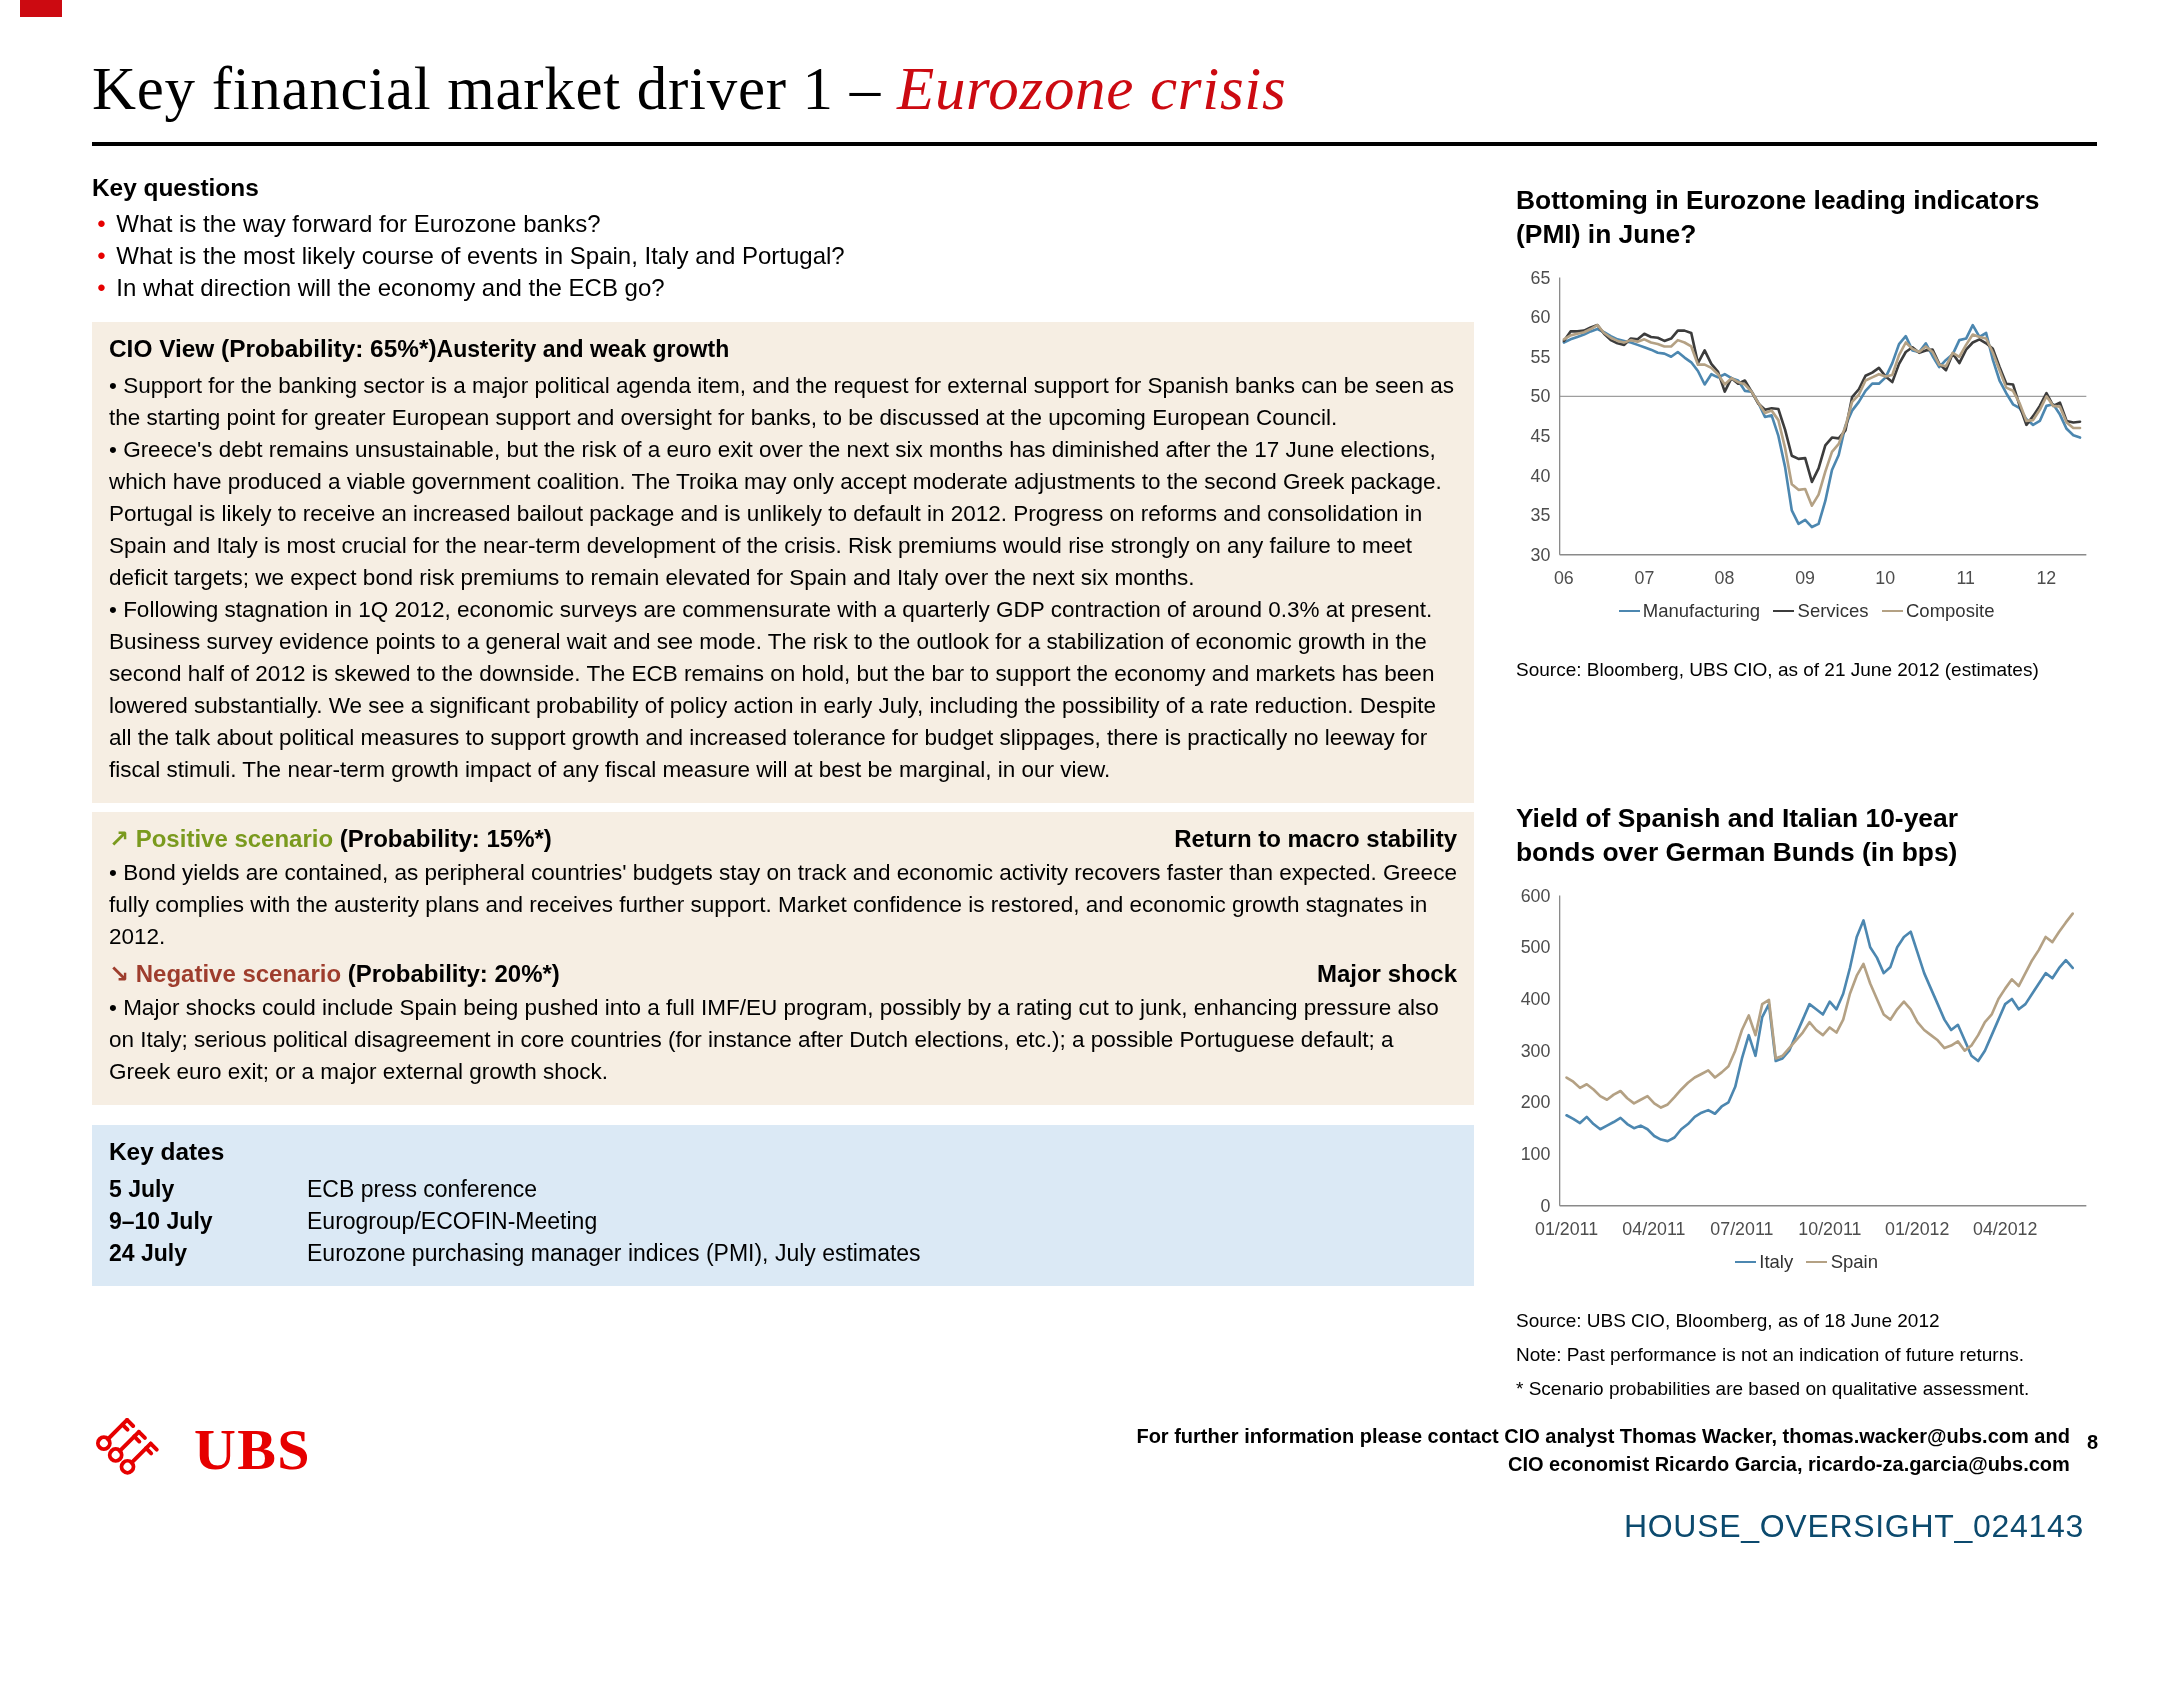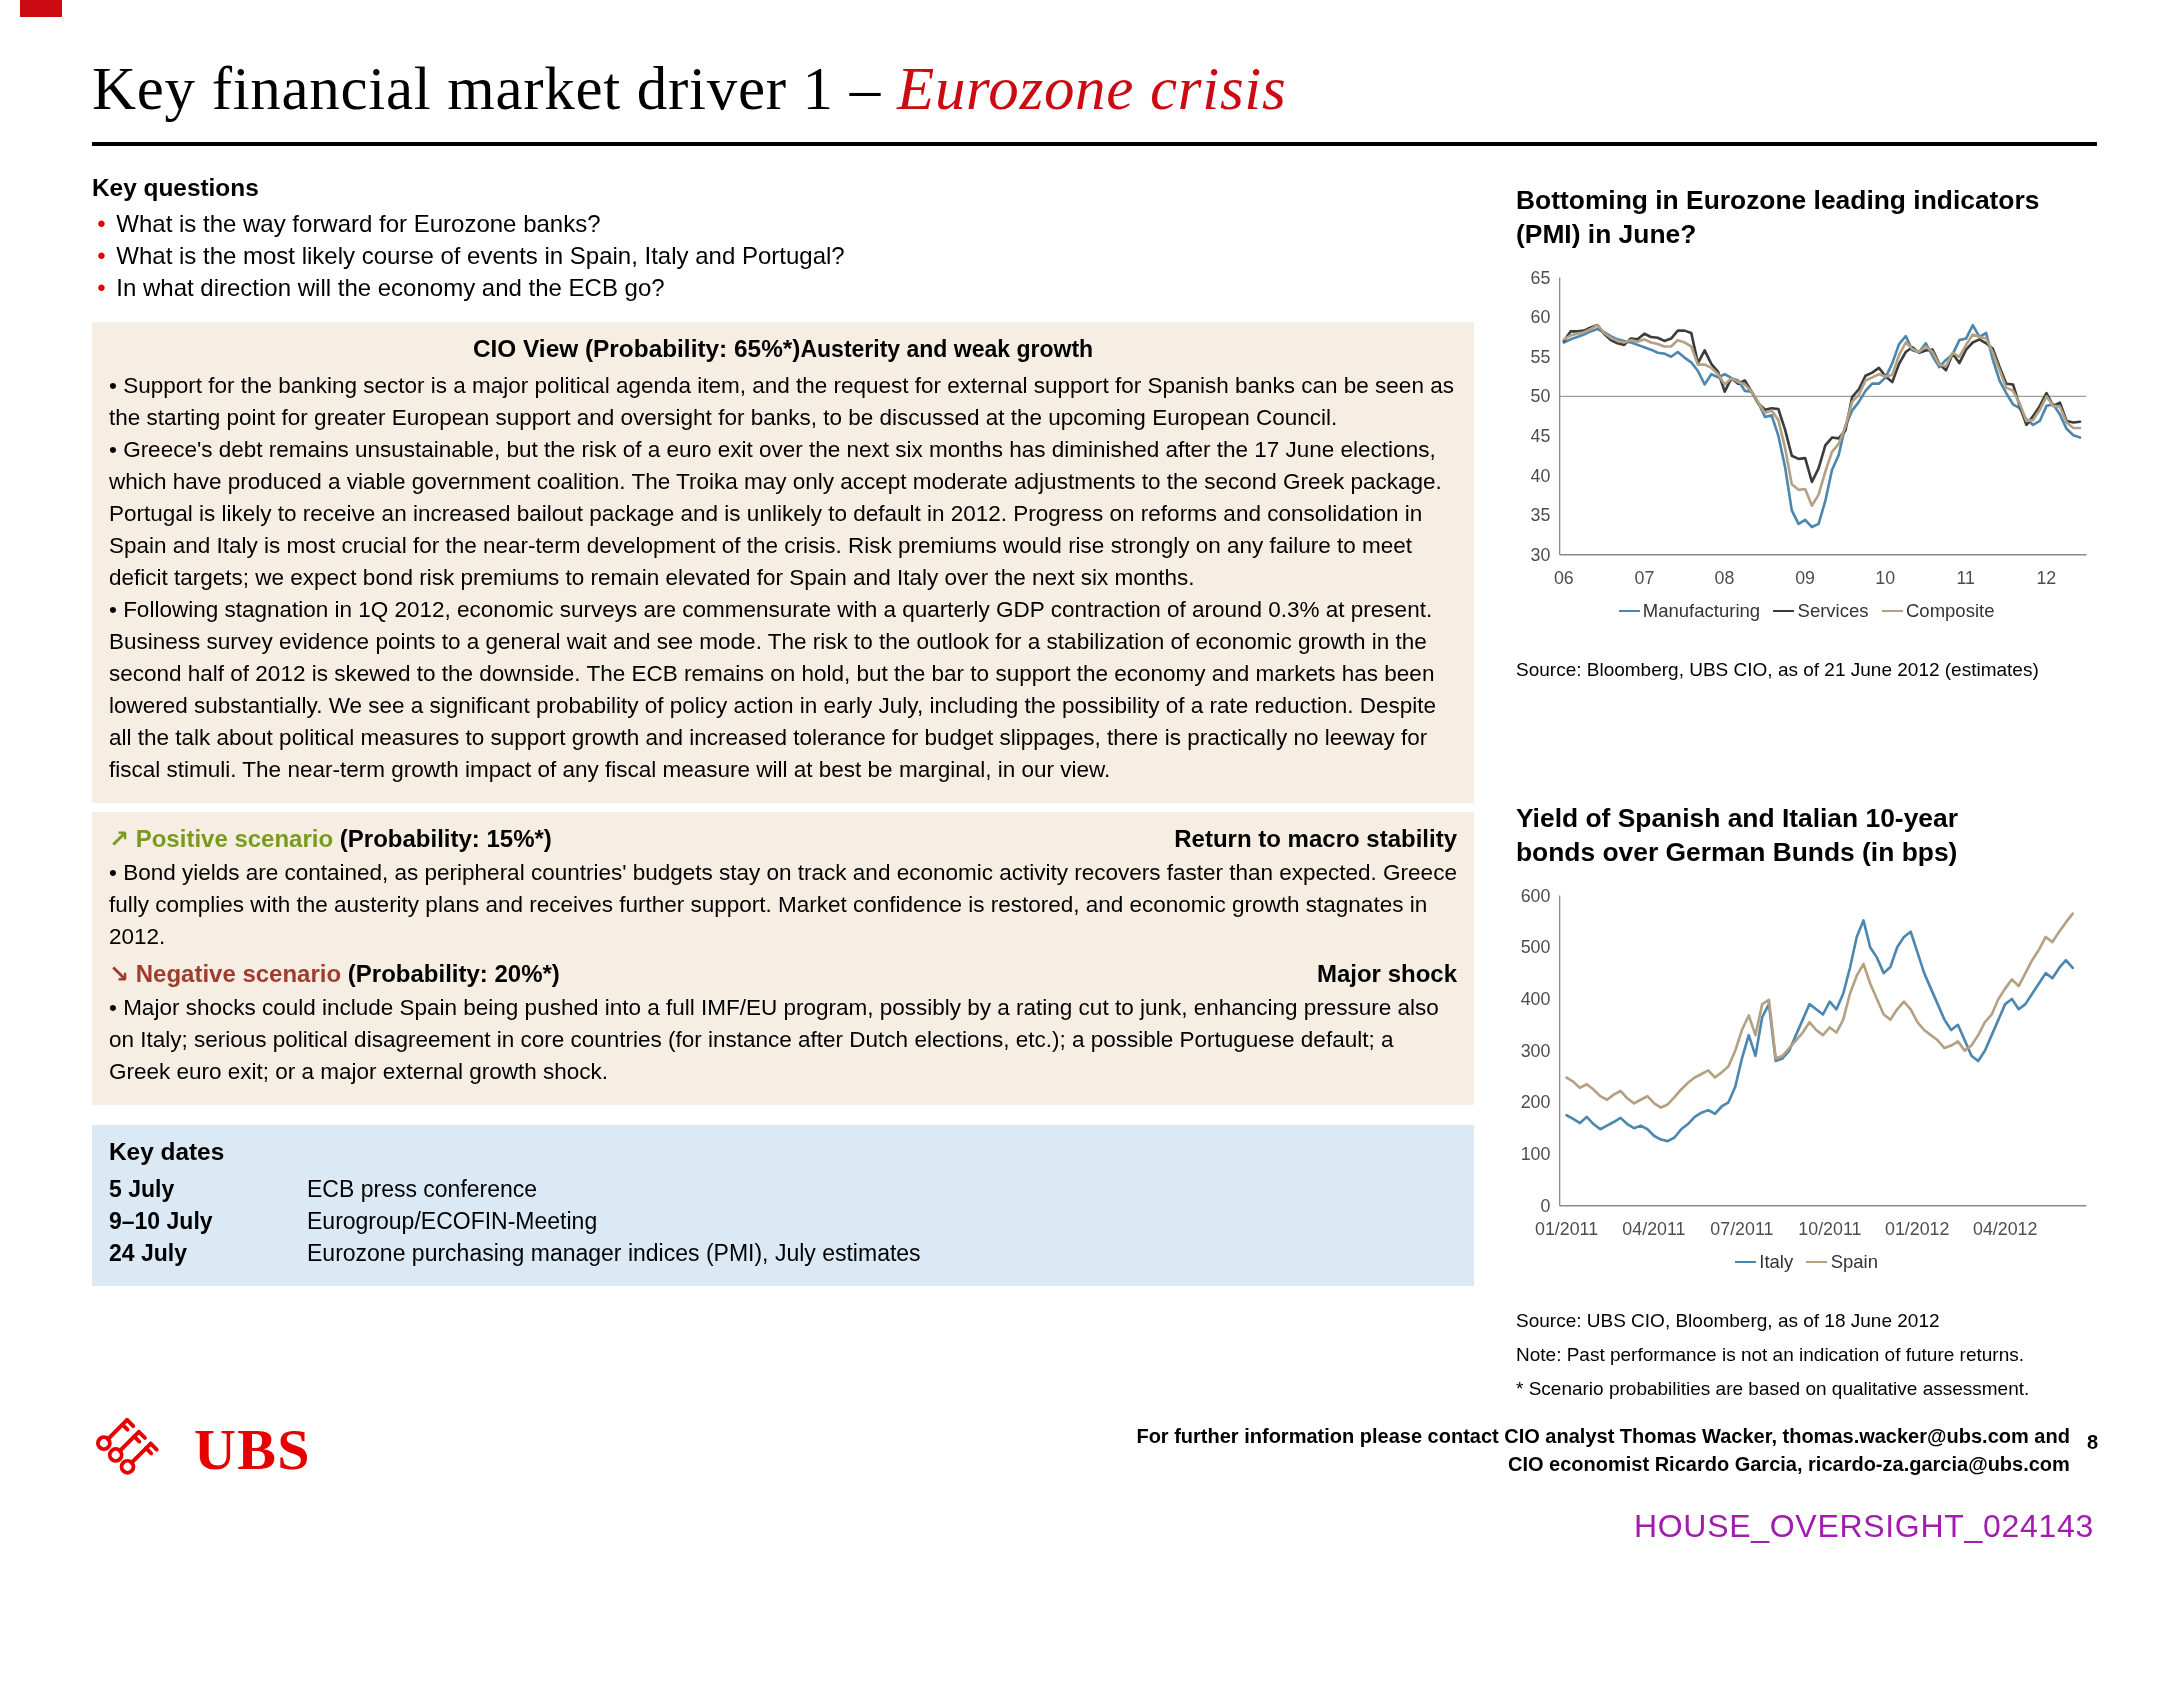--- a/index.html
+++ b/index.html
@@ -28,21 +28,21 @@
   .kq-item { display: flex; font-size: 24px; line-height: 32px; }
   .kq-bullet { color: #e60000; margin: 0 10.6px 0 5.3px; }
 
   .box { padding: 13.2px 17px 17px; }
   .beige { background: #f6eee3; }
   .blue  { background: #dbe9f5; }
   .cio { margin-top: 18.5px; }
   .scenarios { margin-top: 9.2px; }
   .keydates { margin-top: 20px; }
 
-  .box-header { display: flex; justify-content: center; align-items: baseline; margin-bottom: 6.6px; }
+  .box-header { display: flex; justify-content: flex-start; align-items: baseline; margin-bottom: 6.6px; }
   .box-header .bh { font-size: 24.4px; font-weight: bold; }
   .box-header .bt { font-size: 23px; font-weight: bold; }
 
   .para { font-size: 22.5px; line-height: 32px; }
 
   .scen-header { display: flex; justify-content: space-between; align-items: baseline; font-size: 24px; font-weight: bold; margin-bottom: 4px; }
   .scen-header.neg { margin-top: 6.6px; }
   .scen-header .arrow { margin-right: 6.6px; }
   .scen-header.pos .arrow, .scen-header.pos .name { color: #7a9a1e; }
   .scen-header.neg .arrow, .scen-header.neg .name { color: #9e3d2d; }
@@ -62,21 +62,21 @@
   .source { font-size: 19px; margin-top: 37px; }
   .note { font-size: 19px; margin-top: 12px; }
 
   .footer { position: absolute; left: 92px; right: 85px; bottom: 71px; display: flex; align-items: center; }
   .ubs-logo { display: flex; align-items: center; gap: 24px; }
   .ubs-word { font-family: "Liberation Serif", "DejaVu Serif", serif; font-weight: bold; font-size: 58px; color: #e60000; letter-spacing: 1.3px; }
   .footer-right { margin-left: auto; display: flex; align-items: flex-start; gap: 17px; }
   .contact { text-align: right; font-size: 20px; font-weight: bold; line-height: 28px; }
   .page-num { font-size: 20px; font-weight: bold; margin-top: 9.2px; }
 
-  .watermark { position: absolute; right: 89px; bottom: 9.2px; font-size: 32px; letter-spacing: 0.7px; color: #a21caf; }
+  .watermark { position: absolute; right: 99px; bottom: 9.2px; font-size: 32px; letter-spacing: 0.7px; color: #0c4a6e; }
 </style>
 </head>
 <body>
 
 <div class="page">
   <div class="corner-mark"></div>
 
   <div class="content">
     <h1 class="title"><span>Key financial market driver 1 – </span><span class="accent">Eurozone crisis</span></h1>
     <div class="rule"></div>

